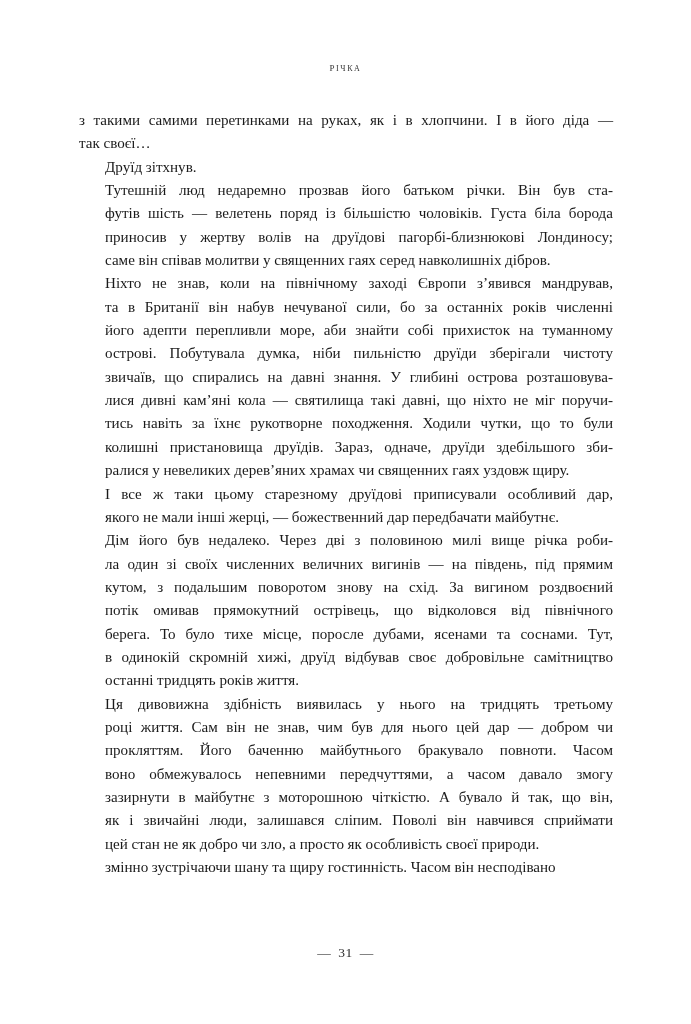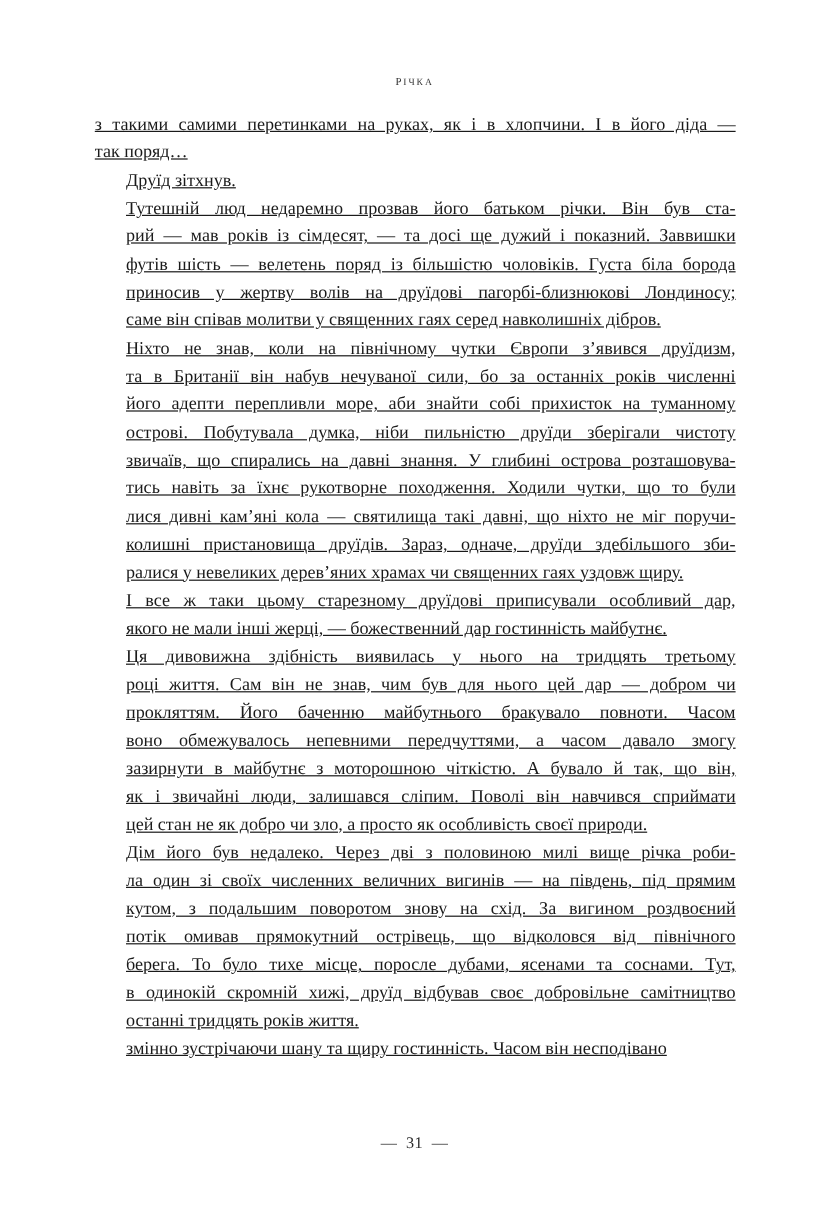--- a/index.html
+++ b/index.html
@@ -38,23 +38,22 @@
     line-height: 1;
   }
   .running-head::first-letter {
     font-size: 13.5px;
   }
 
   
   .textblock {
     position: absolute;
     left: 79px;
-    top: 93px;
+    top: 109px;
     width: 534px;
-    text-decoration: underline;
   }
 
   .para {
     margin: 0;
     text-align: justify;
     text-justify: inter-word;
     font-size: 15.1px;
     line-height: 23.35px;
     word-spacing: -0.1px;
     hyphens: manual;
@@ -100,64 +99,63 @@
 <body>
 
 <div class="page">
 
   <div class="running-head">Річка</div>
 
   <div class="textblock">
 
   <p class="para">
         <span class="ln">з такими самими перетинками на руках, як і в хлопчини. І в його діда —</span>
-        <span class="ln last">так поряд…</span>
+        <span class="ln last">так своєї…</span>
       </p>
       <p class="para indent">
         <span class="ln last first-indent">Друїд зітхнув.</span>
       </p>
       <p class="para indent">
         <span class="ln first-indent">Тутешній люд недаремно прозвав його батьком річки. Він був ста-</span>
-        <span class="ln">рий — мав років із сімдесят, — та досі ще дужий і показний. Заввишки</span>
         <span class="ln">футів шість — велетень поряд із більшістю чоловіків. Густа біла борода</span>
         <span class="ln">приносив у жертву волів на друїдові пагорбі-близнюкові Лондиносу;</span>
         <span class="ln last">саме він співав молитви у священних гаях серед навколишніх дібров.</span>
       </p>
       <p class="para indent">
-        <span class="ln first-indent">Ніхто не знав, коли на північному чутки Європи з’явився друїдизм,</span>
+        <span class="ln first-indent">Ніхто не знав, коли на північному заході Європи з’явився мандрував,</span>
         <span class="ln">та в Британії він набув нечуваної сили, бо за останніх років численні</span>
         <span class="ln">його адепти перепливли море, аби знайти собі прихисток на туманному</span>
         <span class="ln">острові. Побутувала думка, ніби пильністю друїди зберігали чистоту</span>
         <span class="ln">звичаїв, що спирались на давні знання. У глибині острова розташовува-</span>
+        <span class="ln">лися дивні кам’яні кола — святилища такі давні, що ніхто не міг поручи-</span>
         <span class="ln">тись навіть за їхнє рукотворне походження. Ходили чутки, що то були</span>
-        <span class="ln">лися дивні кам’яні кола — святилища такі давні, що ніхто не міг поручи-</span>
         <span class="ln">колишні пристановища друїдів. Зараз, одначе, друїди здебільшого зби-</span>
         <span class="ln last">ралися у невеликих дерев’яних храмах чи священних гаях уздовж щиру.</span>
       </p>
       <p class="para indent">
         <span class="ln first-indent">І все ж таки цьому старезному друїдові приписували особливий дар,</span>
-        <span class="ln last">якого не мали інші жерці, — божественний дар гостинність майбутнє.</span>
+        <span class="ln last">якого не мали інші жерці, — божественний дар передбачати майбутнє.</span>
+      </p>
+      <p class="para indent">
+        <span class="ln first-indent">Дім його був недалеко. Через дві з половиною милі вище річка роби-</span>
+        <span class="ln">ла один зі своїх численних величних вигинів — на південь, під прямим</span>
+        <span class="ln">кутом, з подальшим поворотом знову на схід. За вигином роздвоєний</span>
+        <span class="ln">потік омивав прямокутний острівець, що відколовся від північного</span>
+        <span class="ln">берега. То було тихе місце, поросле дубами, ясенами та соснами. Тут,</span>
+        <span class="ln">в одинокій скромній хижі, друїд відбував своє добровільне самітництво</span>
+        <span class="ln last">останні тридцять років життя.</span>
       </p>
       <p class="para indent">
         <span class="ln first-indent">Ця дивовижна здібність виявилась у нього на тридцять третьому</span>
         <span class="ln">році життя. Сам він не знав, чим був для нього цей дар — добром чи</span>
         <span class="ln">прокляттям. Його баченню майбутнього бракувало повноти. Часом</span>
         <span class="ln">воно обмежувалось непевними передчуттями, а часом давало змогу</span>
         <span class="ln">зазирнути в майбутнє з моторошною чіткістю. А бувало й так, що він,</span>
         <span class="ln">як і звичайні люди, залишався сліпим. Поволі він навчився сприймати</span>
         <span class="ln last">цей стан не як добро чи зло, а просто як особливість своєї природи.</span>
-      </p>
-      <p class="para indent">
-        <span class="ln first-indent">Дім його був недалеко. Через дві з половиною милі вище річка роби-</span>
-        <span class="ln">ла один зі своїх численних величних вигинів — на південь, під прямим</span>
-        <span class="ln">кутом, з подальшим поворотом знову на схід. За вигином роздвоєний</span>
-        <span class="ln">потік омивав прямокутний острівець, що відколовся від північного</span>
-        <span class="ln">берега. То було тихе місце, поросле дубами, ясенами та соснами. Тут,</span>
-        <span class="ln">в одинокій скромній хижі, друїд відбував своє добровільне самітництво</span>
-        <span class="ln last">останні тридцять років життя.</span>
       </p>
       <p class="para indent">
         <span class="ln last">змінно зустрічаючи шану та щиру гостинність. Часом він несподівано</span>
       </p>
     </div>
 
   <div class="folio">
     <span class="dash">—</span><span>31</span><span class="dash">—</span>
   </div>
 

